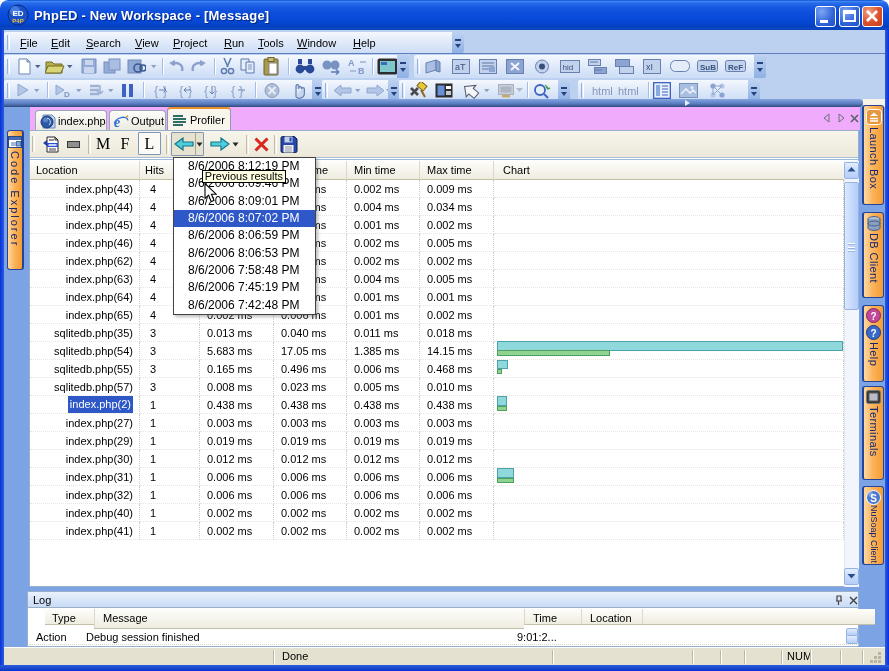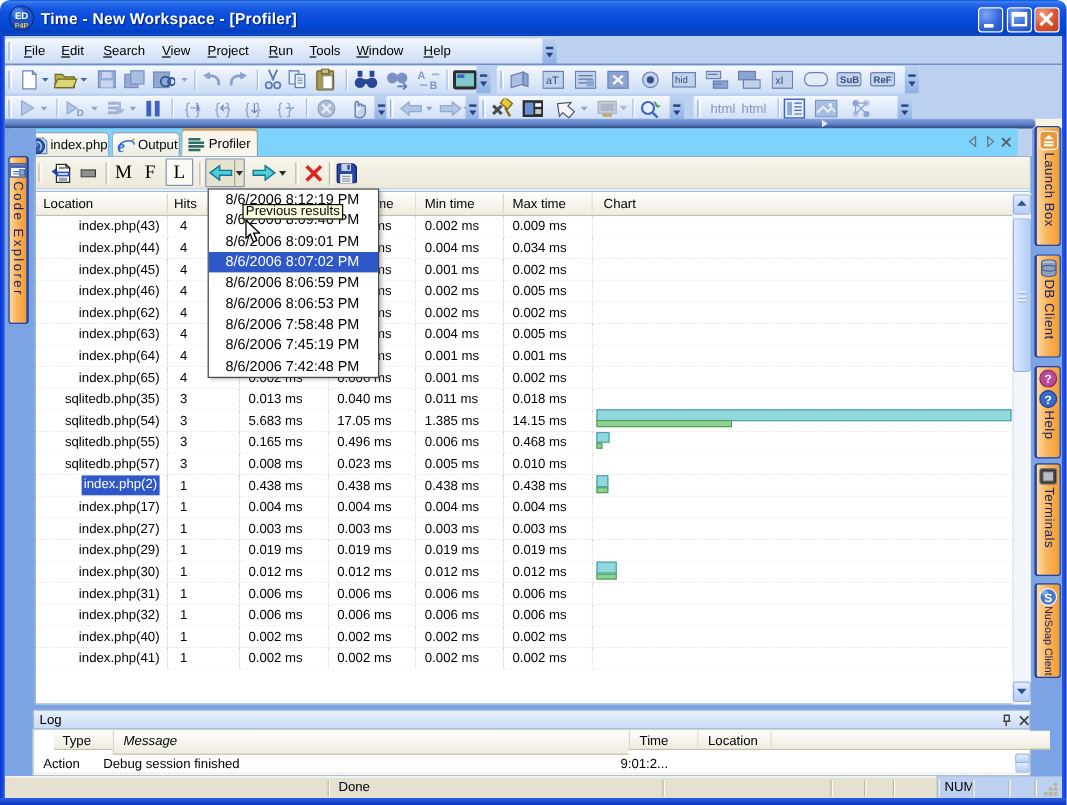--- a/index.html
+++ b/index.html
@@ -26,21 +26,21 @@
 .grip{position:absolute;width:3px;border-left:1px solid #93AFDE;border-right:1px solid #fff;}
 .chev{position:absolute;width:12px;border-radius:0 2px 2px 0;background:linear-gradient(180deg,#BDD2F1,#8FB0E5);}
 .chev:after{content:"";position:absolute;left:3px;top:58%;border:3px solid transparent;border-top:4px solid #26437E;}
 .chev:before{content:"";position:absolute;left:3px;top:32%;width:6px;height:2px;background:#26437E;}
 .mitem{position:absolute;top:5px;}
 .mitem u{text-decoration:underline;}
 .tsep{position:absolute;width:1px;background:#A4BCE6;box-shadow:1px 0 0 #ffffff;}
 #dockbar{left:4px;top:99px;width:859px;height:8px;border-radius:0 5px 5px 0;
  background:linear-gradient(180deg,#86A5DE,#5C7FC4 55%,#3A568E 90%,#2E4878);}
 
-#tabstrip{left:10px;top:107px;width:838px;height:23px;background:#7dd3fc;}
+#tabstrip{left:26px;top:107px;width:838px;height:23px;background:#f0abfc;}
 .dtab{position:absolute;top:3px;height:20px;background:linear-gradient(180deg,#FDFDFA,#ECEBE0);
  border:1px solid #9AA8B5;border-bottom:none;border-radius:4px 4px 0 0;}
 .dtab.active{background:#F8F6EC;border-color:#8C9CAA;border-top:2px solid #E7912C;height:23px;top:0;z-index:3;}
 .dtab .lb{position:absolute;top:3px;}
 .dtab.active .lb{top:5px;}
 .tnav{position:absolute;top:4px;color:#5A6268;font-size:12px;}
 
 #lstrip{left:4px;top:107px;width:26px;height:540px;background:#7CA3E3;}
 #ctrbg{left:26px;top:130px;width:834px;height:517px;background:#7CA3E3;}
 #rstrip{left:860px;top:107px;width:25px;height:540px;background:#7CA3E3;}
@@ -84,27 +84,27 @@
 .dsel{background:#2E58C8;color:#fff;}
 #tip{left:202px;top:170px;width:84px;height:13px;background:#FFFFE1;border:1px solid #000;
  z-index:12;font-size:11px;line-height:11px;text-align:center;}
 
 #logttl{left:27px;top:591px;width:832px;height:17px;border:1px solid #98B0C8;
  background:linear-gradient(180deg,#E9F1FC,#C9DBF6);z-index:2;}
 #log{left:27px;top:607px;width:832px;height:40px;background:#fff;border:1px solid #98B0C8;border-top:none;}
 .lhd{position:absolute;top:2px;height:16px;background:linear-gradient(180deg,#FDFDFB,#EFECE0);
  border-bottom:1px solid #C3BFA8;margin-left:16px;}
 
-#status{left:4px;top:647px;width:776px;height:18px;background:#E5E1D1;border-top:1px solid #fff;}
+#status{left:4px;top:647px;width:881px;height:18px;background:#E5E1D1;border-top:1px solid #fff;}
 .sdiv{position:absolute;top:2px;width:1px;height:14px;background:#BCB8A4;box-shadow:1px 0 0 #fff;}
 </style></head>
 <body>
 <div id="win">
   <div class="abs" id="title">
-    <div class="txt">Time - New Workspace - [Profiler]</div>
+    <div class="txt">PhpED - New Workspace - [Message]</div>
     <svg class="abs" style="left:7px;top:4px" width="22" height="22" viewBox="0 0 22 22">
       <circle cx="11" cy="11" r="10" fill="#1A50C8" stroke="#0A2C80"></circle>
       <circle cx="8" cy="7" r="5" fill="#4E86E8" opacity="0.8"></circle>
       <text x="11" y="12" font-size="8" fill="#fff" text-anchor="middle" font-weight="bold">ED</text>
       <text x="11" y="19" font-size="6" fill="#F0C030" text-anchor="middle" font-weight="bold">P4P</text>
     </svg>
     <div class="capbtn" id="btnmin"><svg width="19" height="19">
           <rect x="4" y="13" width="8" height="3" fill="#fff"></rect>
         </svg></div>
     <div class="capbtn" id="btnmax"><svg width="19" height="19">
@@ -678,29 +678,20 @@
       <tr>
             <td class="cl"><span class="sel">index.php(2)</span></td>
             <td class="ch">1</td>
             <td class="ct">0.438 ms</td>
             <td class="ct">0.438 ms</td>
             <td class="ct">0.438 ms</td>
             <td class="ct">0.438 ms</td>
             <td></td>
           </tr>
       <tr>
-            <td class="cl">index.php(17)</td>
-            <td class="ch">1</td>
-            <td class="ct">0.004 ms</td>
-            <td class="ct">0.004 ms</td>
-            <td class="ct">0.004 ms</td>
-            <td class="ct">0.004 ms</td>
-            <td></td>
-          </tr>
-      <tr>
             <td class="cl">index.php(27)</td>
             <td class="ch">1</td>
             <td class="ct">0.003 ms</td>
             <td class="ct">0.003 ms</td>
             <td class="ct">0.003 ms</td>
             <td class="ct">0.003 ms</td>
             <td></td>
           </tr>
       <tr>
             <td class="cl">index.php(29)</td>
@@ -783,21 +774,21 @@
     <div class="abs" style="left:5px;top:2px;">Log</div>
     <svg class="abs" style="left:805px;top:3px" width="11" height="11">
         <path d="M4 1 h4 v5 h-4 z M3 6 h6 M5.5 6 v4" stroke="#404040" fill="none" stroke-width="1.2"></path>
       </svg>
     <svg class="abs" style="left:820px;top:3px" width="11" height="11">
         <path d="M2 2 L9 9 M9 2 L2 9" stroke="#404040" stroke-width="1.4"></path>
       </svg>
   </div>
   <div class="abs" id="log">
     <div class="lhd" style="left:1px;width:49px;padding:3px 0 0 7px;">Type</div>
-    <div class="lhd" style="left:50px;width:430px;padding:3px 0 16px 8px;border-left:1px solid #DCD8C8;font-style:italic;">Message</div>
+    <div class="lhd" style="left:50px;width:430px;padding:3px 0 16px 8px;border-left:1px solid #DCD8C8;">Message</div>
     <div class="lhd" style="left:480px;width:57px;padding:3px 0 0 8px;border-left:1px solid #DCD8C8;">Time</div>
     <div class="lhd" style="left:537px;width:61px;padding:3px 0 0 8px;border-left:1px solid #DCD8C8;">Location</div>
     <div class="lhd" style="left:598px;width:233px;border-left:1px solid #DCD8C8;"></div>
     <div class="abs" style="left:8px;top:24px;">Action</div>
     <div class="abs" style="left:58px;top:24px;">Debug session finished</div>
     <div class="abs" style="left:489px;top:24px;">9:01:2...</div>
     <div class="abs" style="left:1px;top:37px;width:830px;border-bottom:1px dotted #D8D8CE;"></div>
     <div class="abs" style="left:818px;top:21px;width:12px;height:17px;">
       <div style="height:8px;background:linear-gradient(180deg,#E3EDFD,#B6CDF8);border:1px solid #95B3E3;border-radius:2px 2px 0 0;"></div>
       <div style="height:8px;background:linear-gradient(180deg,#E3EDFD,#B6CDF8);border:1px solid #95B3E3;border-top:none;border-radius:0 0 2px 2px;"></div>

